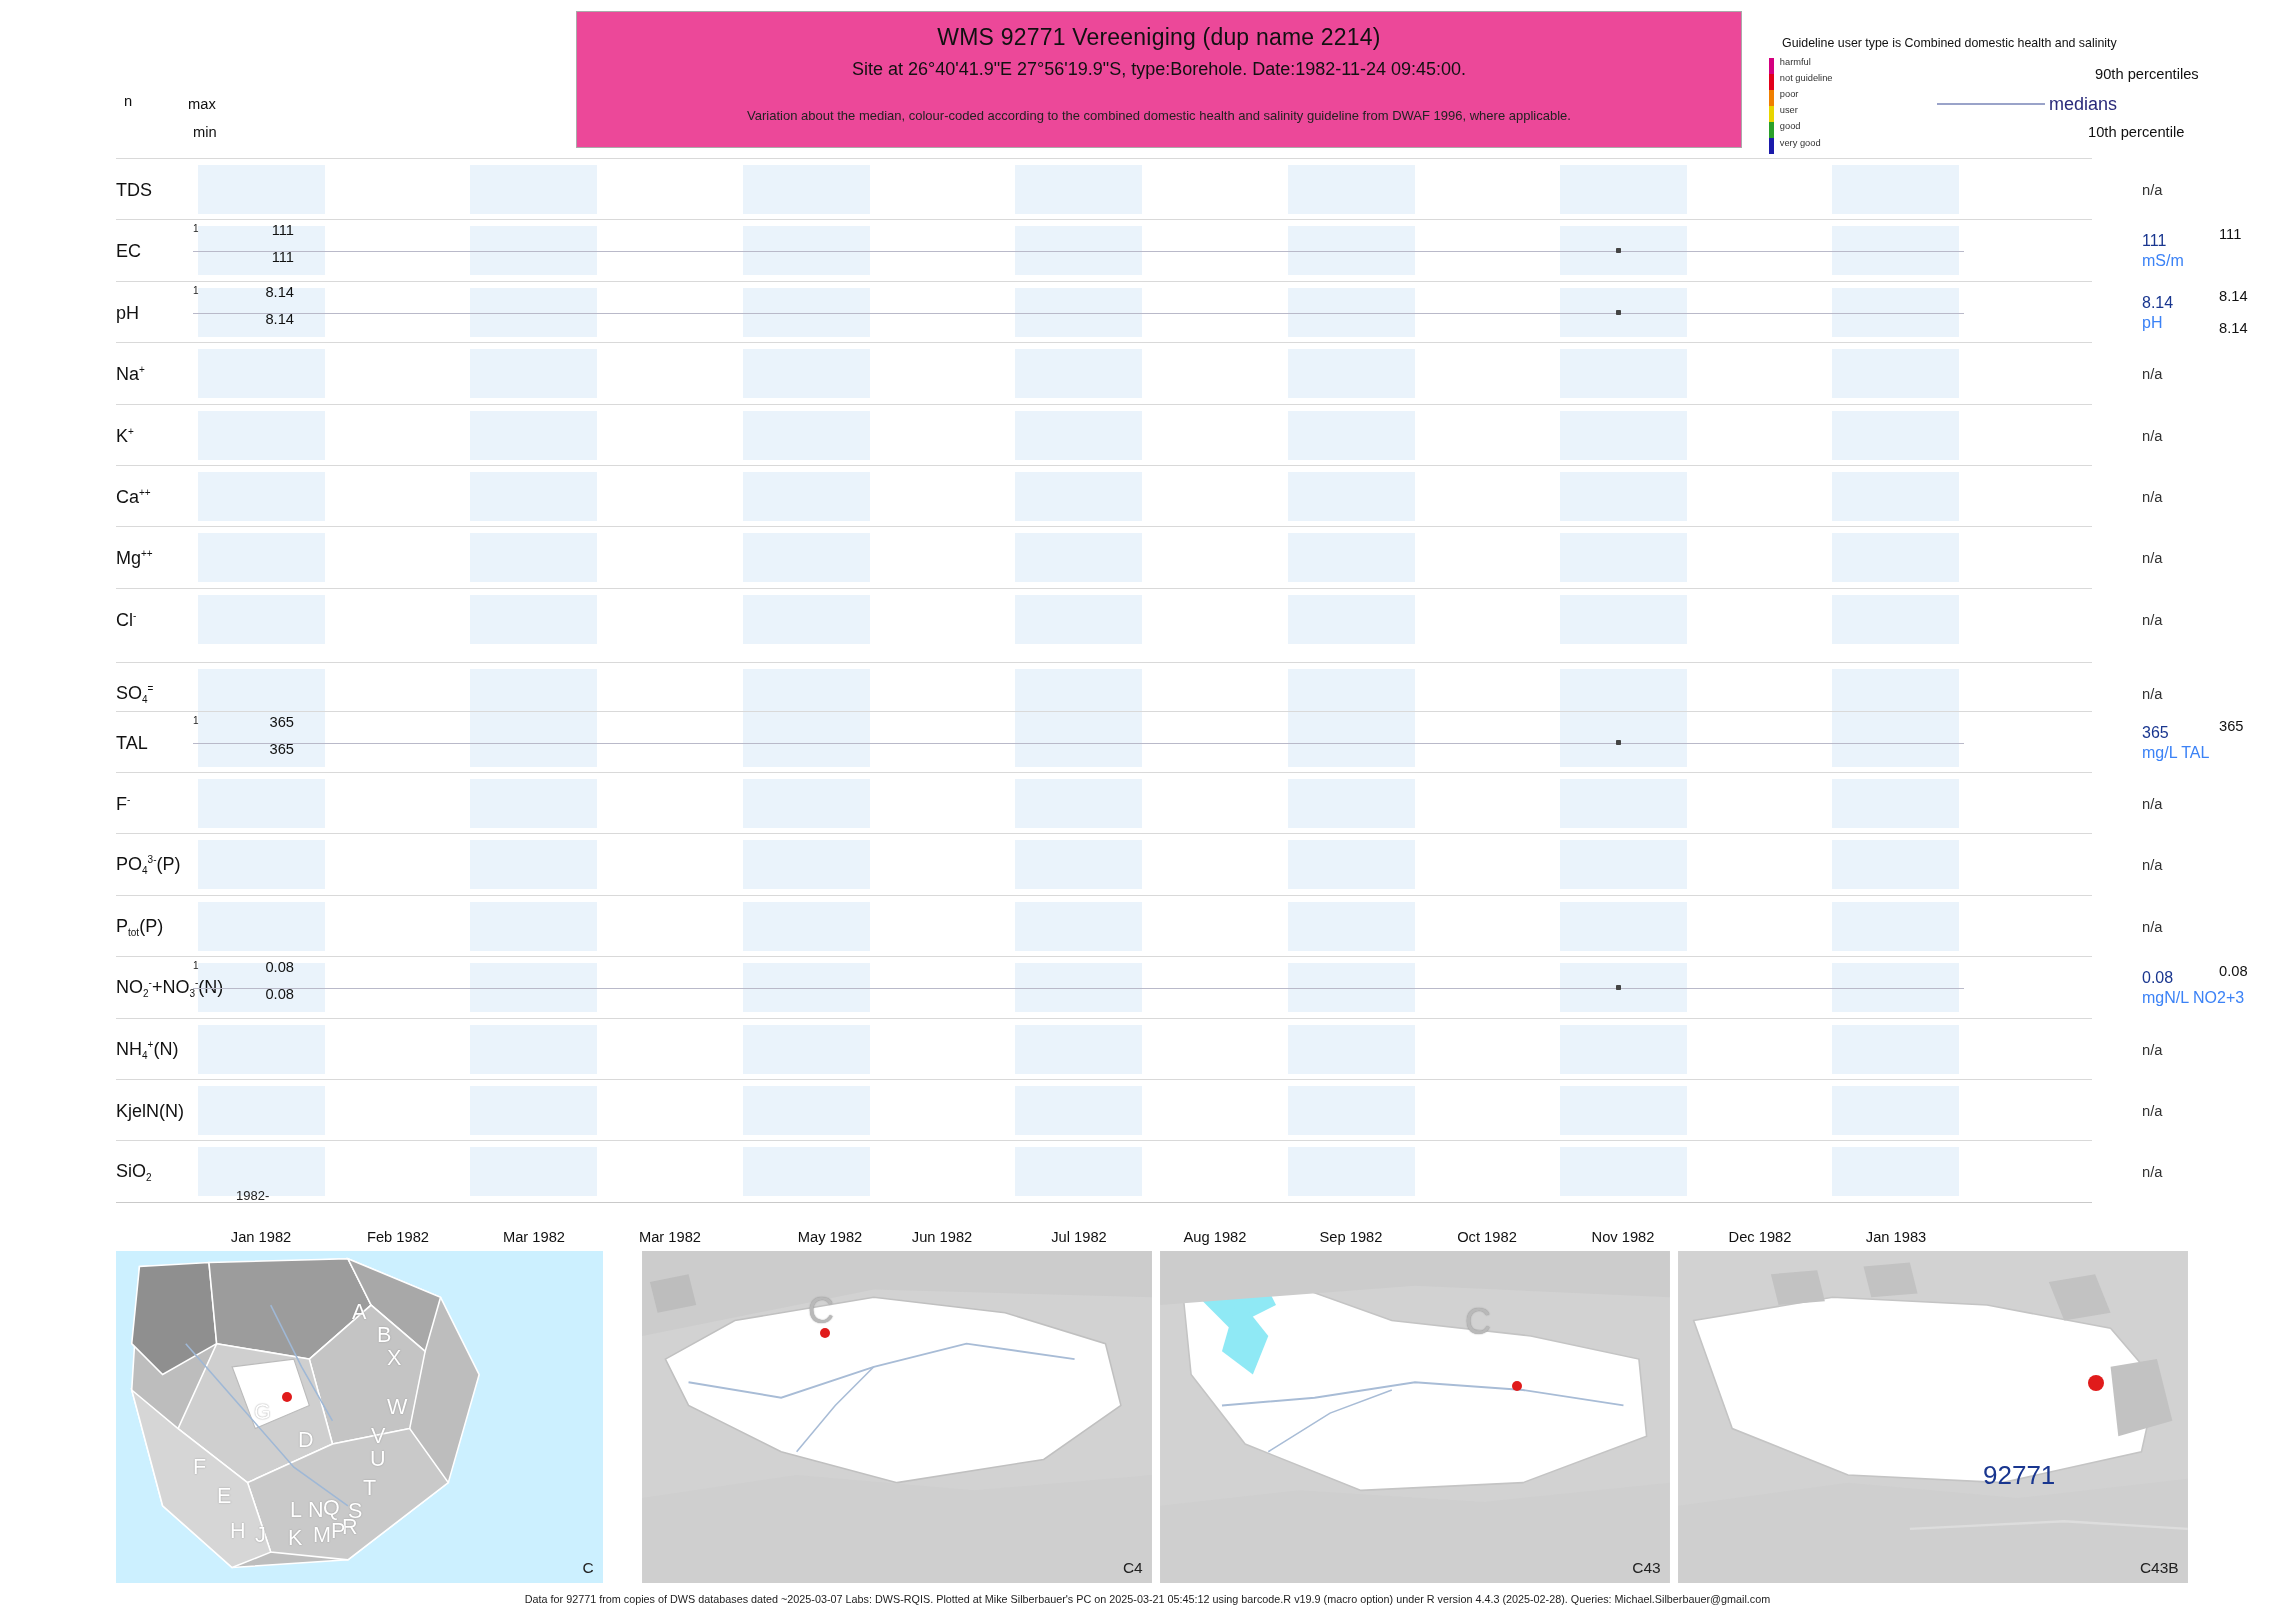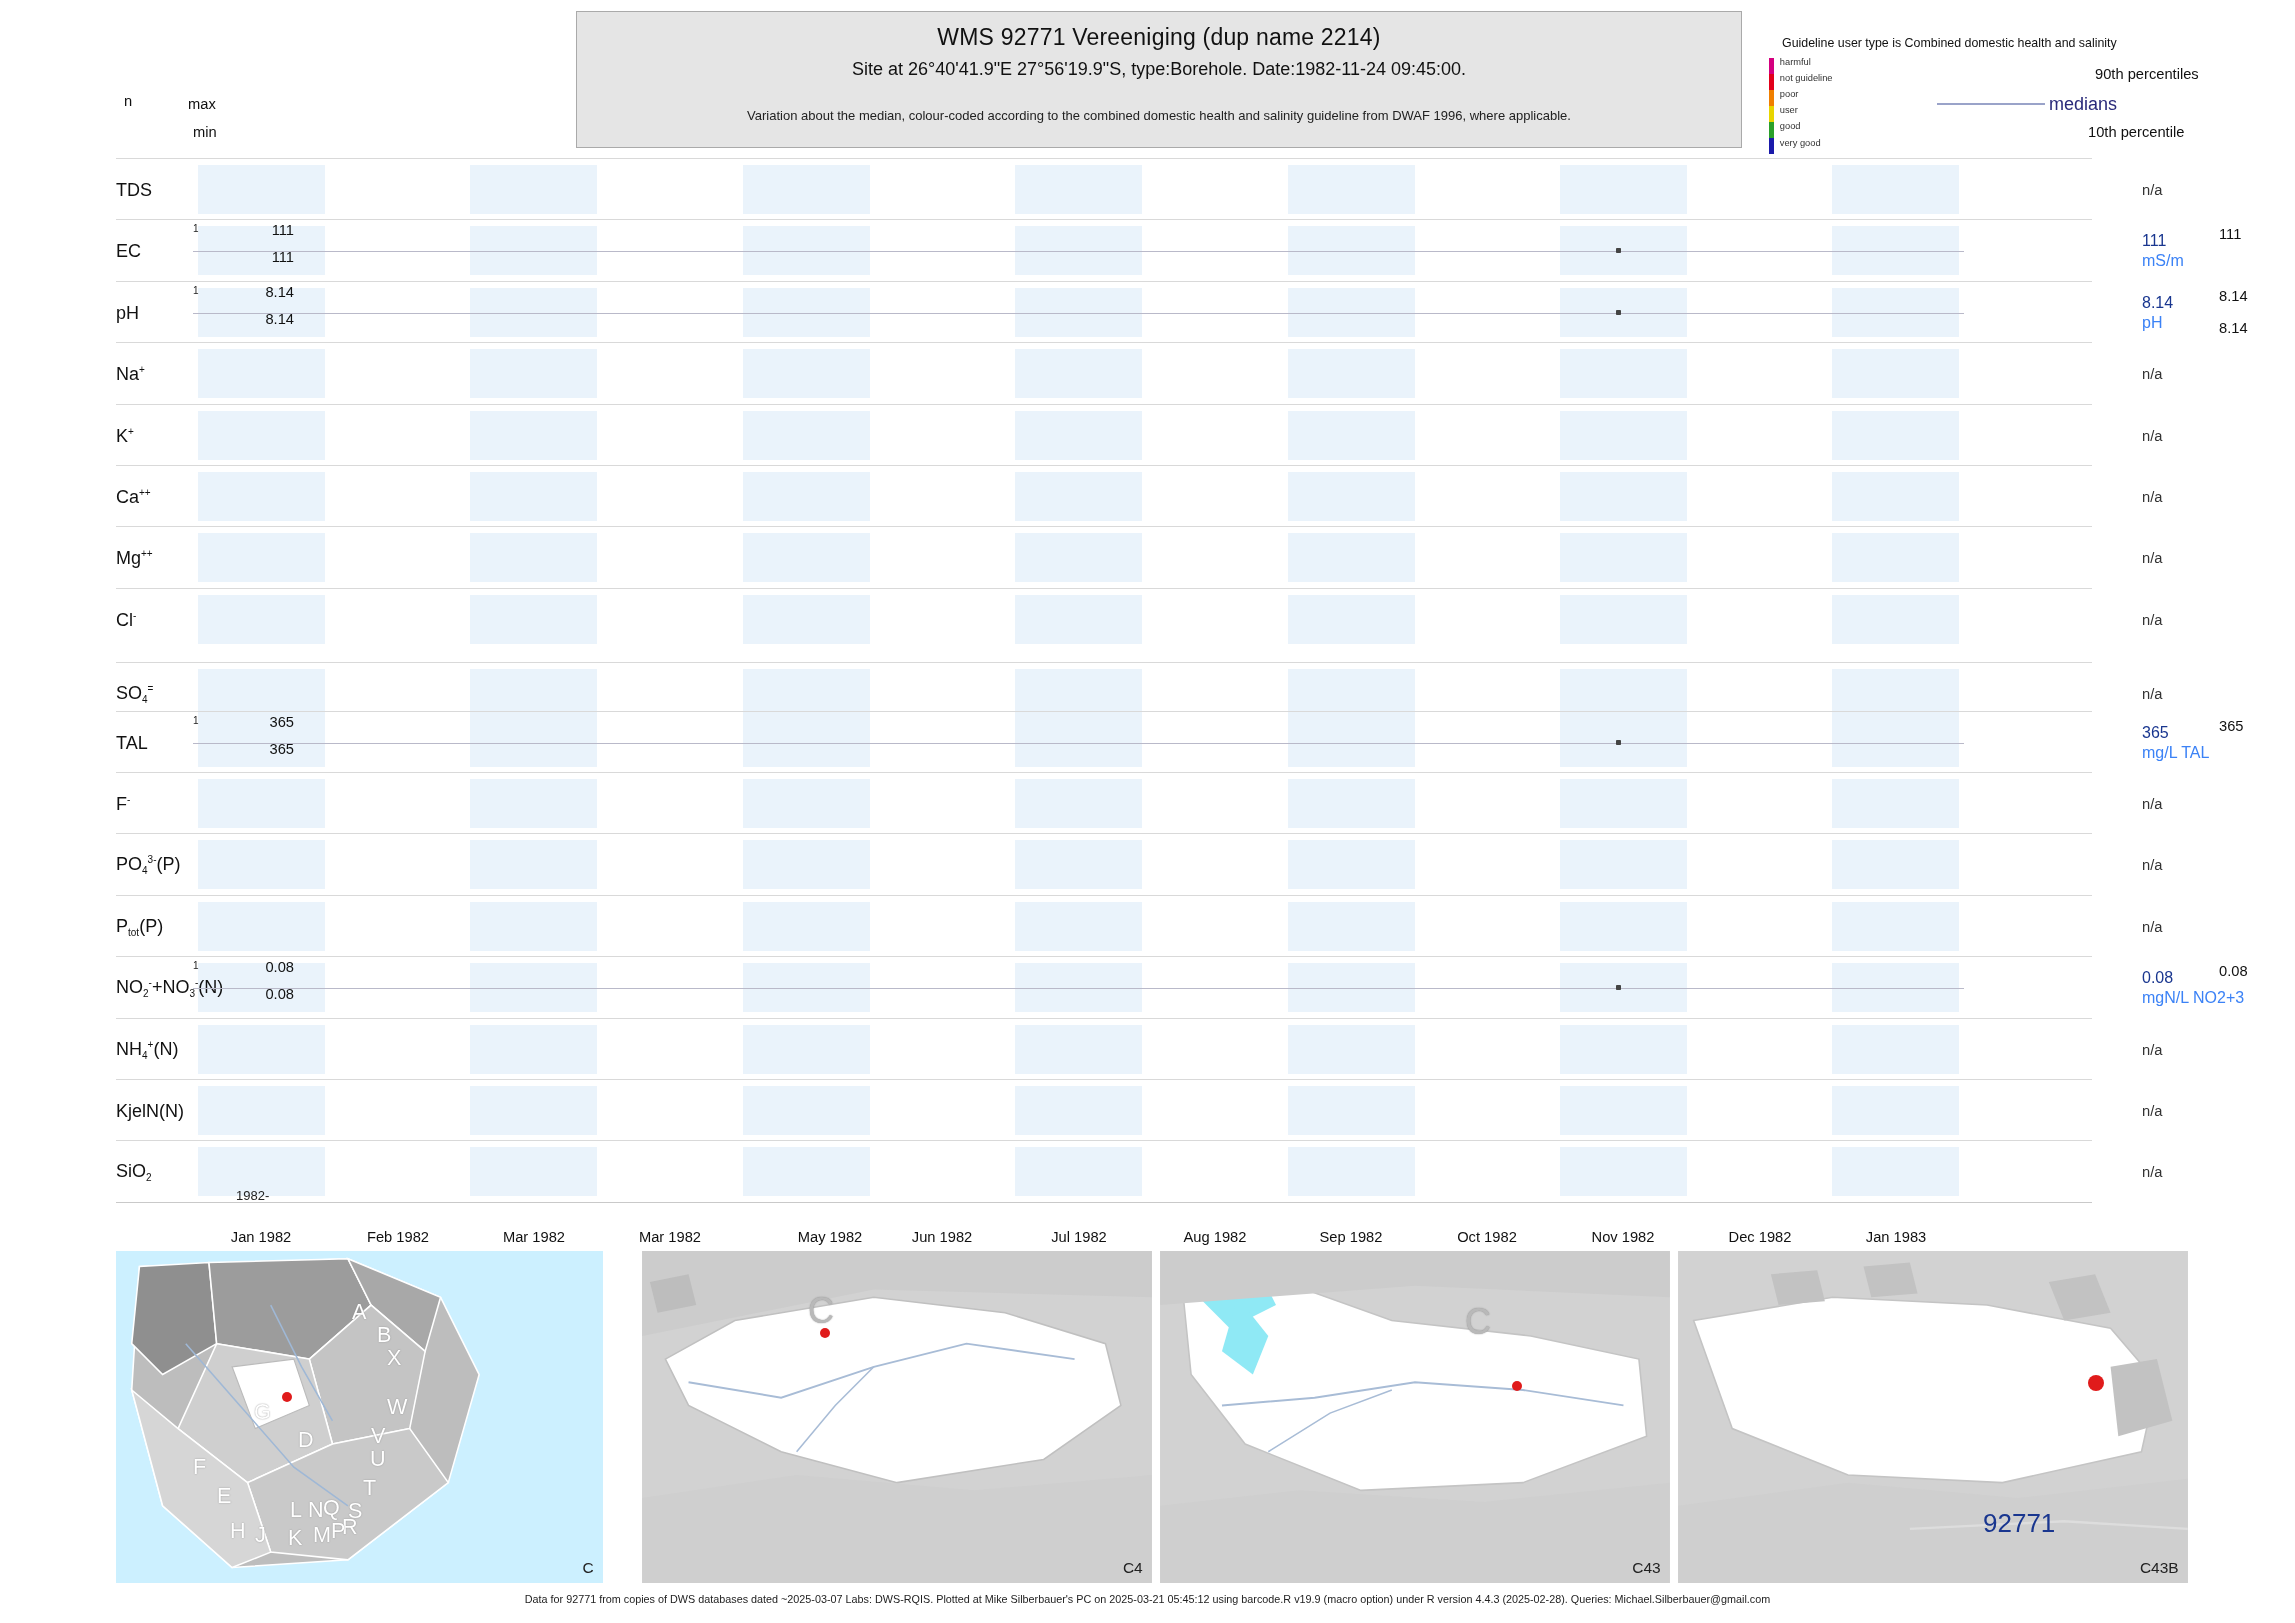--- a/index.html
+++ b/index.html
@@ -9,21 +9,21 @@
     font-family:"Liberation Sans", sans-serif;
     color:#111;
     position:relative;
     overflow:hidden;
   }
   .abs{position:absolute;}
 
   
   #title-box{
     left:576px;top:10.8px;width:1164px;height:135px;
-    border:0.8px solid #aaa;background:#e5e5e5;
+    border:0.8px solid #aaa;background:#ec4899;
     text-align:center;
   }
   #title-box .t1{font-size:23px;margin-top:12.4px;letter-spacing:0.2px;}
   #title-box .t2{font-size:18px;margin-top:7.7px;}
   #title-box .t3{font-size:13px;margin-top:28px;color:#222;}
   #title-box .t4{font-size:13px;margin-top:3.1px;color:#222;}
 
   
   #legend-note{left:1782px;top:36px;font-size:12.4px;color:#111;white-space:nowrap;}
   #legend-scale{left:1769px;top:58px;width:4.6px;height:81px;}
@@ -66,21 +66,21 @@
   .mapbox{position:absolute;top:1251px;height:332px;overflow:hidden;background:#d6d6d6;}
   #map1{left:116px;width:487px;background:#cfefff;}
   #map2{left:642px;width:510px;}
   #map3{left:1160px;width:510px;}
   #map4{left:1678px;width:510px;}
   .maplabel{position:absolute;right:9.3px;bottom:6.2px;font-size:15.5px;color:#222;}
   .mapdot{position:absolute;width:10px;height:10px;border-radius:50%;background:#e01b1b;}
   .bigdot{width:16px;height:16px;}
   .mapletter{position:absolute;font-size:21.6px;color:#fff;font-weight:normal;text-shadow:0 0 1.5px #888;}
   .bigletter{font-size:36px;color:#b9b9b9;}
-  #sitecode{position:absolute;left:1983px;top:1460px;font-size:26px;color:#19368f;margin-top:48px;}
+  #sitecode{position:absolute;left:1983px;top:1460px;font-size:26px;color:#19368f;}
 
   
   #footer{left:0;top:1593px;width:2295px;text-align:center;font-size:10.8px;color:#222;}
 </style>
 </head>
 <body>
 
 <div class="abs" id="title-box">
   <div class="t1">WMS 92771  Vereeniging (dup name 2214)</div>
   <div class="t2">Site at 26°40'41.9"E 27°56'19.9"S, type:Borehole. Date:1982-11-24 09:45:00.</div>

